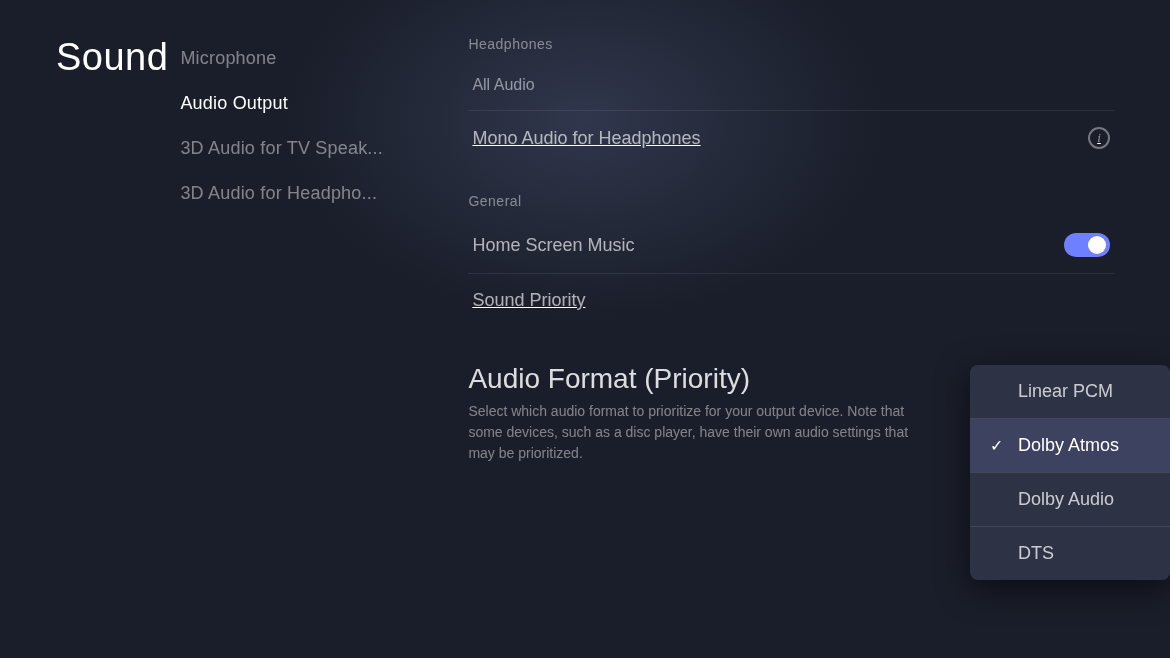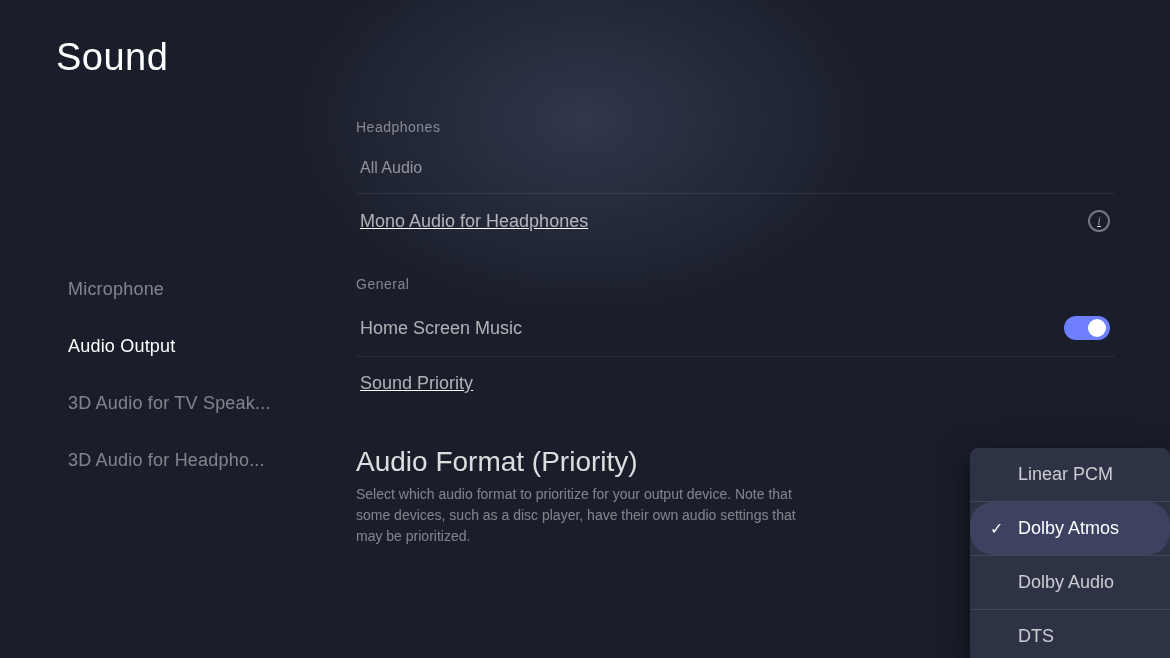--- a/index.html
+++ b/index.html
@@ -25,21 +25,21 @@
       height: 400px;
       background: radial-gradient(ellipse at center, rgba(90,100,140,0.35) 0%, transparent 70%);
       pointer-events: none;
     }
 
     .page {
       position: relative;
       width: 1170px;
       height: 658px;
       display: flex;
-      flex-direction: column;
+      flex-direction: row;
       padding: 36px 56px 30px 56px;
     }
 
     .page-title {
       font-size: 38px;
       font-weight: 300;
       color: #ffffff;
       margin-bottom: 40px;
       letter-spacing: 0.5px;
     }
@@ -48,23 +48,22 @@
       display: flex;
       flex: 1;
     }
 
     
     .sidebar {
       width: 280px;
       flex-shrink: 0;
       display: flex;
       flex-direction: column;
-      gap: 16px;
+      gap: 4px;
       padding-top: 2px;
-      justify-content: center;
     }
 
     .sidebar-item {
       padding: 10px 12px;
       font-size: 18px;
       color: rgba(255,255,255,0.45);
       border-radius: 6px;
       cursor: pointer;
       letter-spacing: 0.2px;
     }
@@ -192,21 +191,20 @@
     }
 
     .dropdown-item {
       display: flex;
       align-items: center;
       padding: 16px 20px;
       font-size: 18px;
       color: rgba(255,255,255,0.75);
       cursor: pointer;
       position: relative;
-      border-radius: 23px;
     }
 
     .dropdown-item.selected {
       background: #3d4260;
       color: #ffffff;
     }
 
     .dropdown-item .check {
       margin-right: 12px;
       font-size: 16px;

